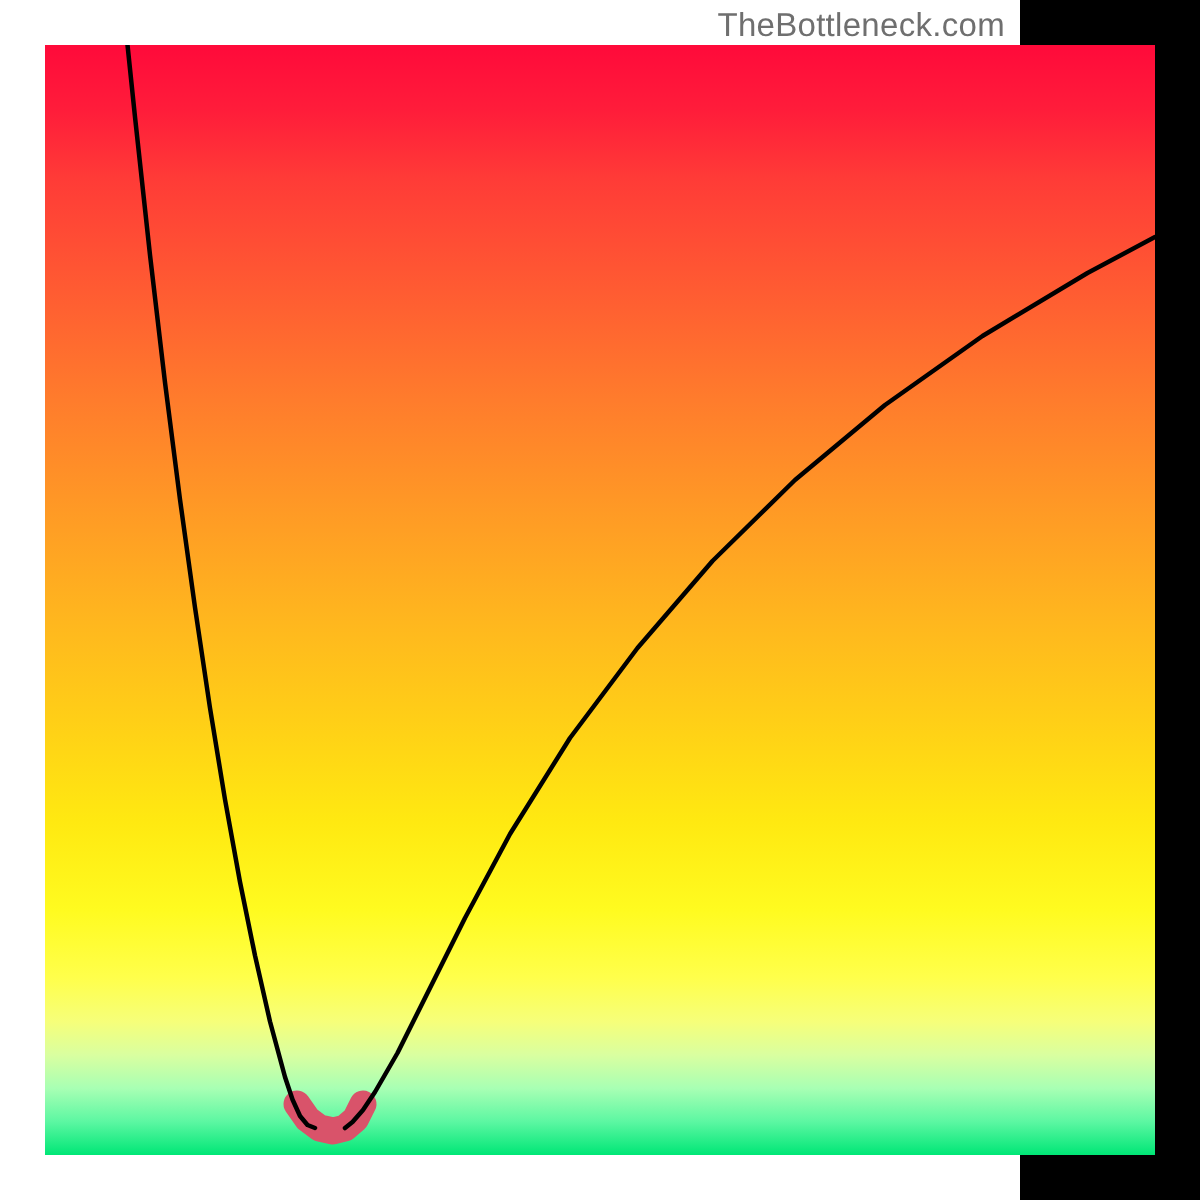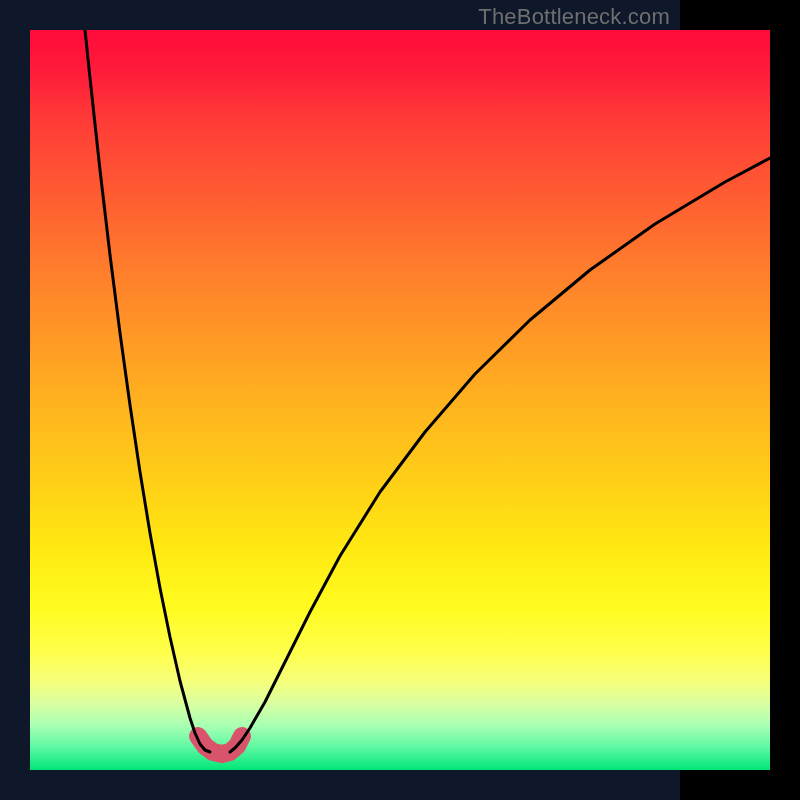--- a/index.html
+++ b/index.html
@@ -10,21 +10,21 @@
     background: #000000;
     overflow: hidden;
     font-family: Arial, Helvetica, sans-serif;
   }
   .frame {
     position: absolute;
     left: 0;
     top: 0;
     width: 680px;
     height: 800px;
-    background: #0f172a;
+    background: #ffffff;
   }
   .plot-area {
     position: absolute;
     left: 30px;
     top: 30px;
     width: 740px;
     height: 740px;
     overflow: hidden;
   }
   .gradient-bg {

